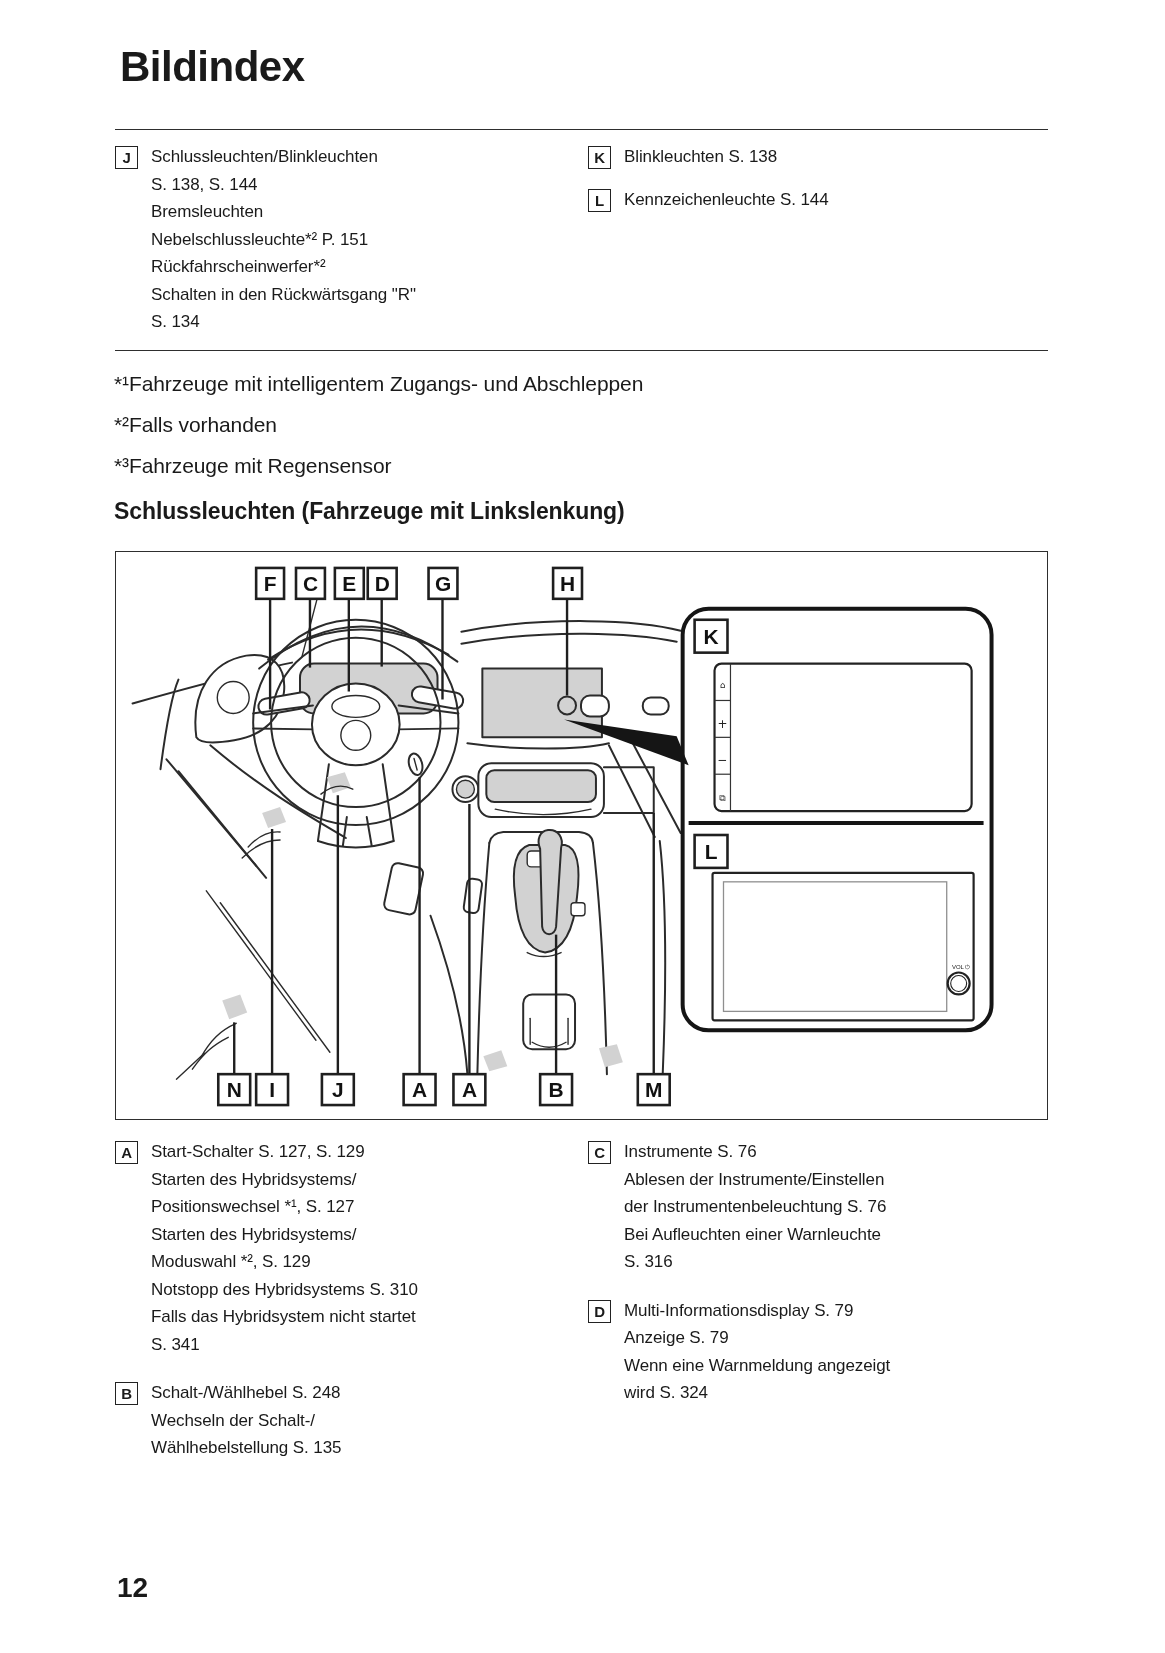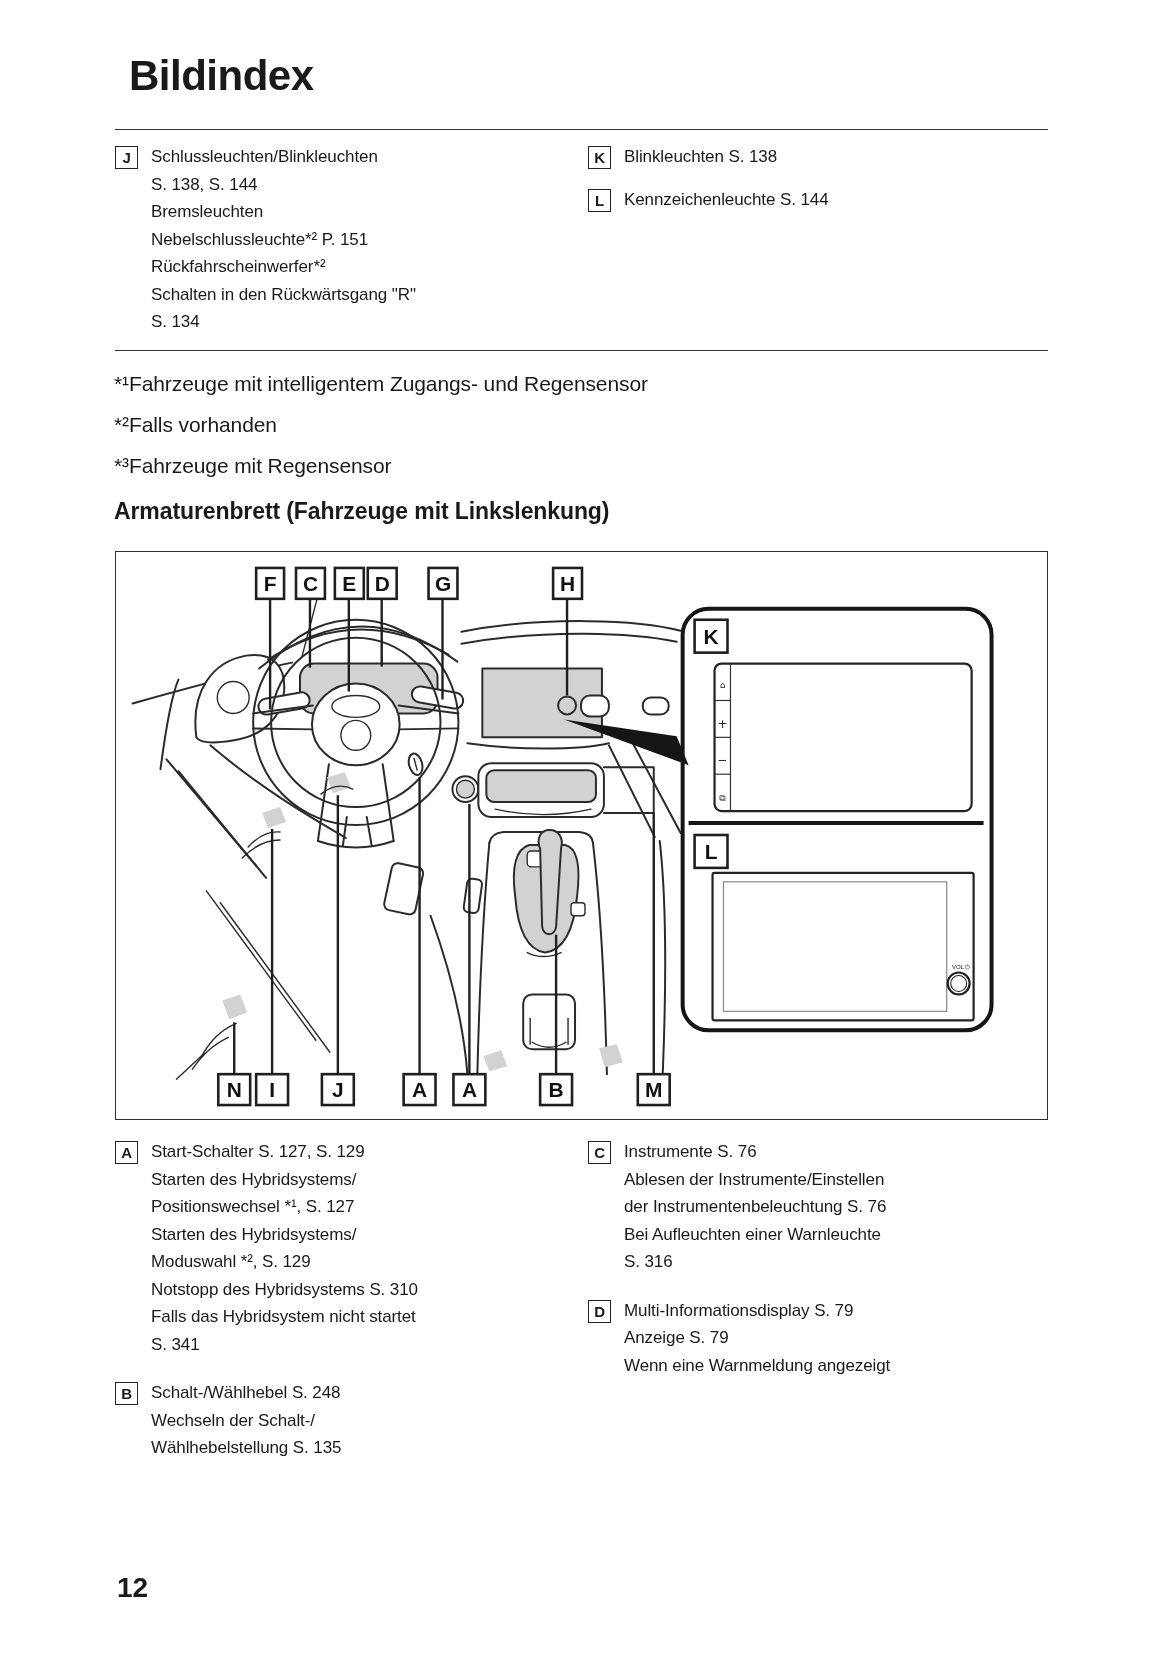--- a/index.html
+++ b/index.html
@@ -1,18 +1,18 @@
 <!DOCTYPE html>
 <html><head>
 <meta charset="utf-8">
 <style>
   html,body{margin:0;padding:0;background:#fff;}
   .page{position:relative;width:1165px;height:1653px;background:#fff;overflow:hidden;
         font-family:"Liberation Sans",sans-serif;color:#1a1a1a;letter-spacing:-0.1px;}
-  .title{position:absolute;left:113px;top:36px;margin:16px;font-size:42px;font-weight:bold;letter-spacing:-0.5px;}
+  .title{position:absolute;left:113px;top:36px;margin:7px;font-size:42px;font-weight:bold;letter-spacing:-0.5px;}
   .rule{position:absolute;left:115px;width:933px;border-top:1.7px solid #2e2e2e;height:0;}
   .col{position:absolute;}
   .entry{display:flex;gap:13px;margin-bottom:21px;}
   .lbox{box-sizing:border-box;flex:none;width:23px;height:23px;margin-top:3px;border:1.8px solid #222;
         display:flex;align-items:center;justify-content:center;font-size:15px;font-weight:bold;}
   .lbox.ghost{border:none;}
   .lines > div{font-size:17px;line-height:27.5px;white-space:nowrap;}
   .footnotes{position:absolute;left:114px;top:370px;}
   .footnotes > div{font-size:21px;line-height:27px;margin-bottom:14px;}
   .heading{position:absolute;left:114px;top:498px;font-size:23px;font-weight:bold;}
@@ -72,26 +72,26 @@
       <div class="lbox">L</div>
       <div class="lines">
           <div>Kennzeichenleuchte S. 144</div>
         </div>
     </div>
   </div>
 
   <div class="rule" style="top:350px"></div>
 
   <div class="footnotes">
-    <div>*¹Fahrzeuge mit intelligentem Zugangs- und Regensensor</div>
+    <div>*¹Fahrzeuge mit intelligentem Zugangs- und Abschleppen</div>
     <div>*²Falls vorhanden</div>
     <div>*³Fahrzeuge mit Regensensor</div>
   </div>
 
-  <div class="heading">Armaturenbrett (Fahrzeuge mit Linkslenkung)</div>
+  <div class="heading">Schlussleuchten (Fahrzeuge mit Linkslenkung)</div>
 
   <div class="figure">
     <svg viewBox="0 0 933 569" width="100%" height="100%" xmlns="http://www.w3.org/2000/svg">
 
       <g class="art">
 
         <g>
           <polygon class="w" points="175,112 200,30 216,42 189,117"></polygon>
           <line class="thin" x1="186" y1="105" x2="203" y2="40"></line>
         </g>
@@ -329,19 +329,20 @@
         <div>Bei Aufleuchten einer Warnleuchte</div>
         <div>S. 316</div>
       </div>
     </div>
     <div class="entry">
       <div class="lbox">D</div>
       <div class="lines">
         <div>Multi-Informationsdisplay S. 79</div>
         <div>Anzeige S. 79</div>
         <div>Wenn eine Warnmeldung angezeigt</div>
+        <div>wird S. 324</div>
       </div>
     </div>
   </div>
 
   <div class="pagenum">12</div>
 
 </div>
 
 </body></html>

